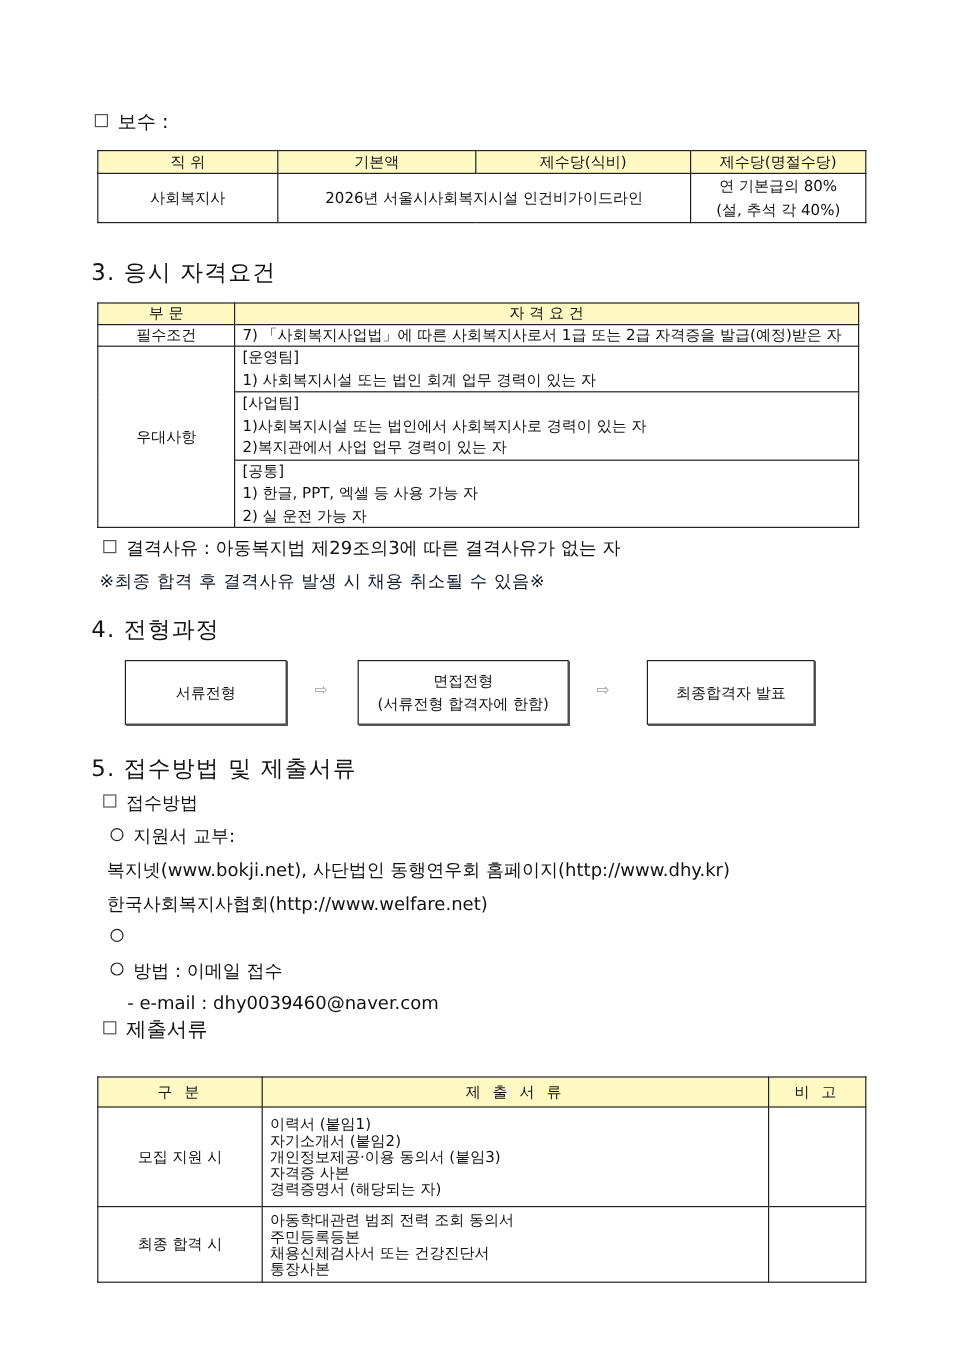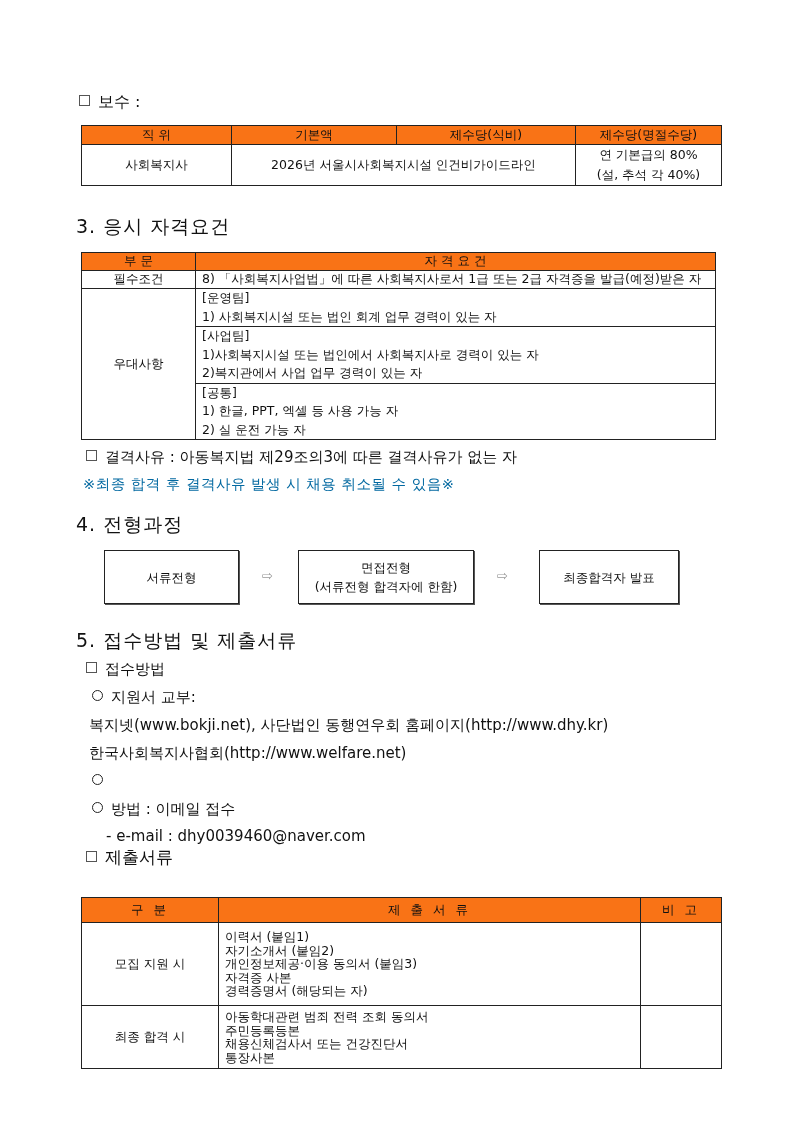--- a/index.html
+++ b/index.html
@@ -7,21 +7,21 @@
     width: 800px; height: 1132px; position: relative; overflow: hidden;
     font-family: "DejaVu Sans", "Liberation Sans", sans-serif;
     color: #111111;
   }
   .abs { position: absolute; }
   .sq { display: inline-block; width: 9px; height: 9px; border: 1px solid #555; vertical-align: middle; margin-right: 8px; position: relative; top: -2px; }
   .circle { display: inline-block; width: 9px; height: 9px; border: 1.5px solid #222; border-radius: 50%; vertical-align: middle; margin-right: 8px; position: relative; top: -2px; }
 
   table { border-collapse: collapse; position: absolute; }
   td, th { border: 1px solid #222; padding: 0 6px; font-weight: normal; }
-  th { background: #f97316; }
+  th { background: #fef9c3; }
   .c { text-align: center; }
   .l { text-align: left; }
 
   .h1 { font-size: 19px; letter-spacing: 1px; }
   .h2 { font-size: 16px; }
   .body14 { font-size: 15px; }
 
   .box { position: absolute; border: 1px solid #222; display: flex; align-items: center; justify-content: center; text-align: center; font-size: 12.5px; line-height: 19px; box-shadow: 1px 1px 0 #555; }
   .arrow { position: absolute; font-size: 13px; color: #999; }
 
@@ -67,21 +67,21 @@
 <div class="abs h1" style="top:214px; left:76px;">3. 응시 자격요건</div>
 
 <table class="t2">
   <tbody>
       <tr>
     <th class="c" style="width:113px;">부  문</th>
     <th class="c">자  격  요  건</th>
   </tr>
   <tr>
     <td class="c" style="height:17px;">필수조건</td>
-    <td class="l">8) 「사회복지사업법」에 따른 사회복지사로서 1급 또는 2급 자격증을 발급(예정)받은 자</td>
+    <td class="l">7) 「사회복지사업법」에 따른 사회복지사로서 1급 또는 2급 자격증을 발급(예정)받은 자</td>
   </tr>
   <tr>
     <td class="c" rowspan="3">우대사항</td>
     <td class="l">
       <span class="line">[운영팀]</span>
       <span class="line">1) 사회복지시설 또는 법인 회계 업무 경력이 있는 자</span>
     </td>
   </tr>
   <tr>
     <td class="l">
@@ -96,21 +96,21 @@
       <span class="line">1) 한글, PPT, 엑셀 등 사용 가능 자</span>
       <span class="line">2) 실 운전 가능 자</span>
     </td>
   </tr>
 </tbody>
   </table>
 
 <div class="abs" style="top:448px; left:86px; font-size:15px;">
   <span class="sq"></span><span>결격사유 : 아동복지법 제29조의3에 따른 결격사유가 없는 자</span>
 </div>
-<div class="abs" style="top:475px; left:83px; font-size:14.5px; color:#0369a1; letter-spacing:0.5px;">※최종 합격 후 결격사유 발생 시 채용 취소될 수 있음※</div>
+<div class="abs" style="top:475px; left:83px; font-size:14.5px; color:#0f172a; letter-spacing:0.5px;">※최종 합격 후 결격사유 발생 시 채용 취소될 수 있음※</div>
 
 <div class="abs h1" style="top:512px; left:76px;">4. 전형과정</div>
 
 <div class="box" style="top:550px; left:104px; width:133px; height:52px;">
   <span>서류전형</span>
 </div>
 <span class="arrow" style="top:568px; left:262px;">⇨</span>
 <div class="box" style="top:550px; left:298px; width:174px; height:52px; flex-direction:column;">
   <span>면접전형</span>
   <span>(서류전형 합격자에 한함)</span>

